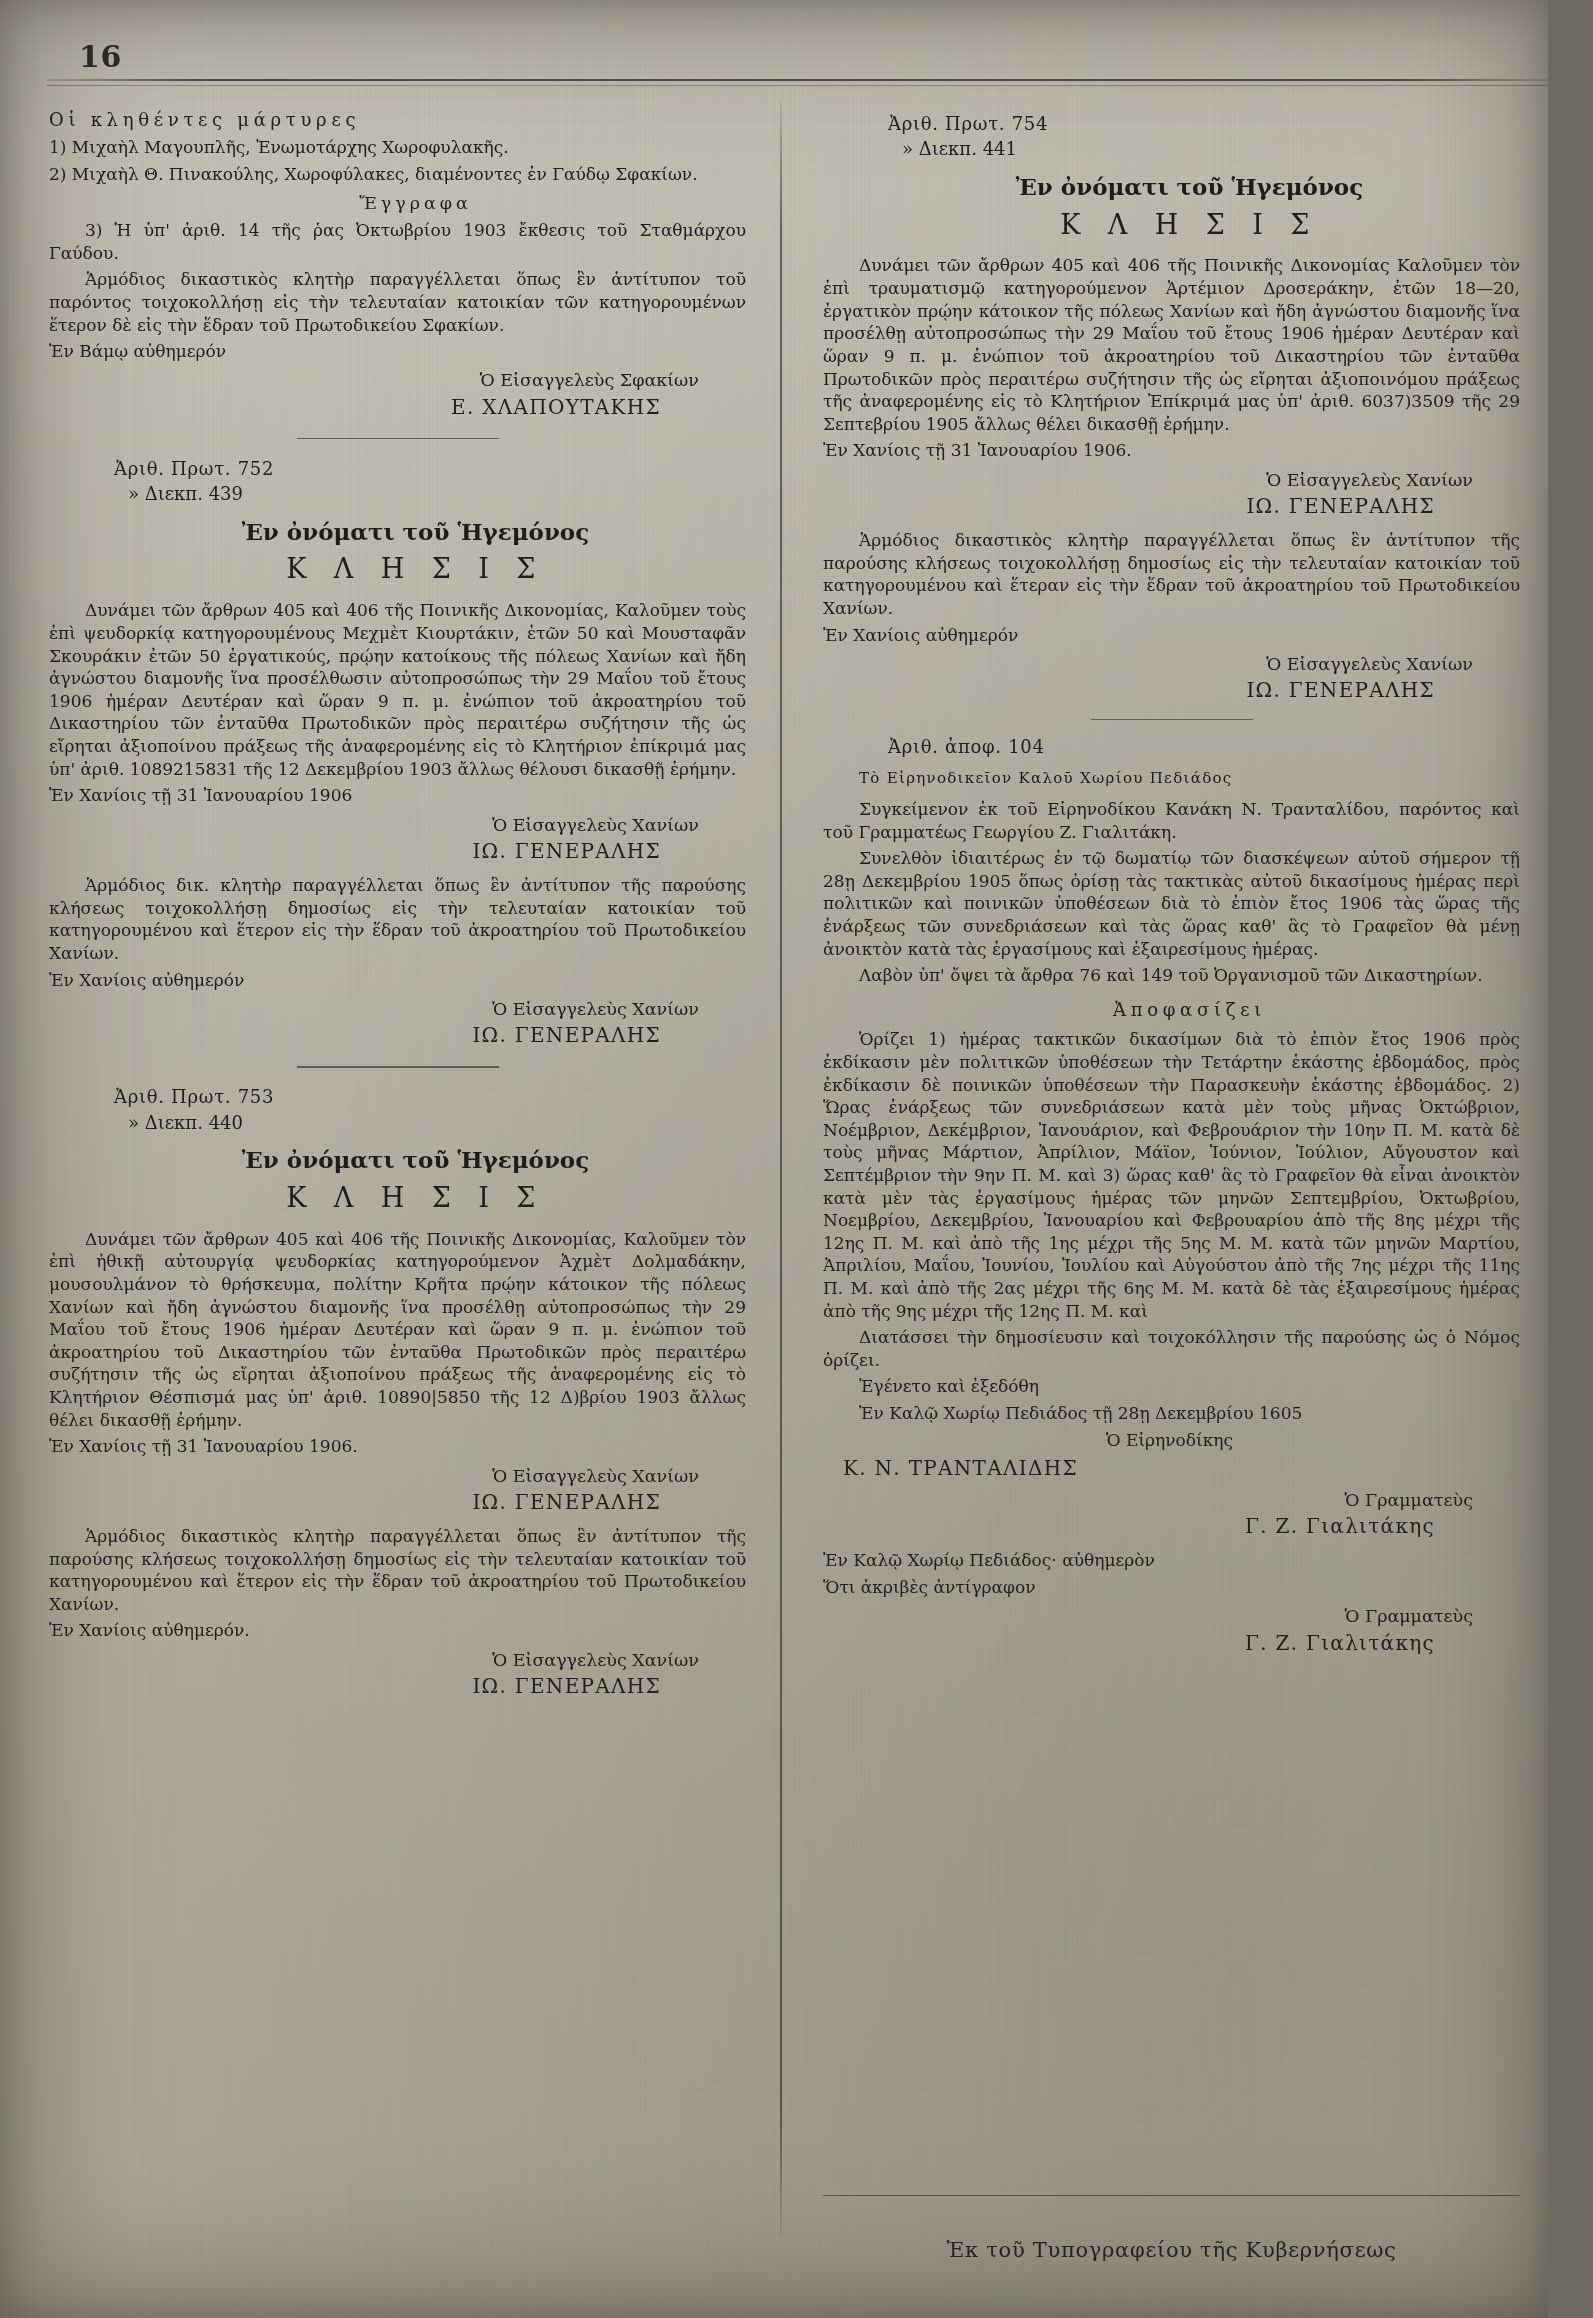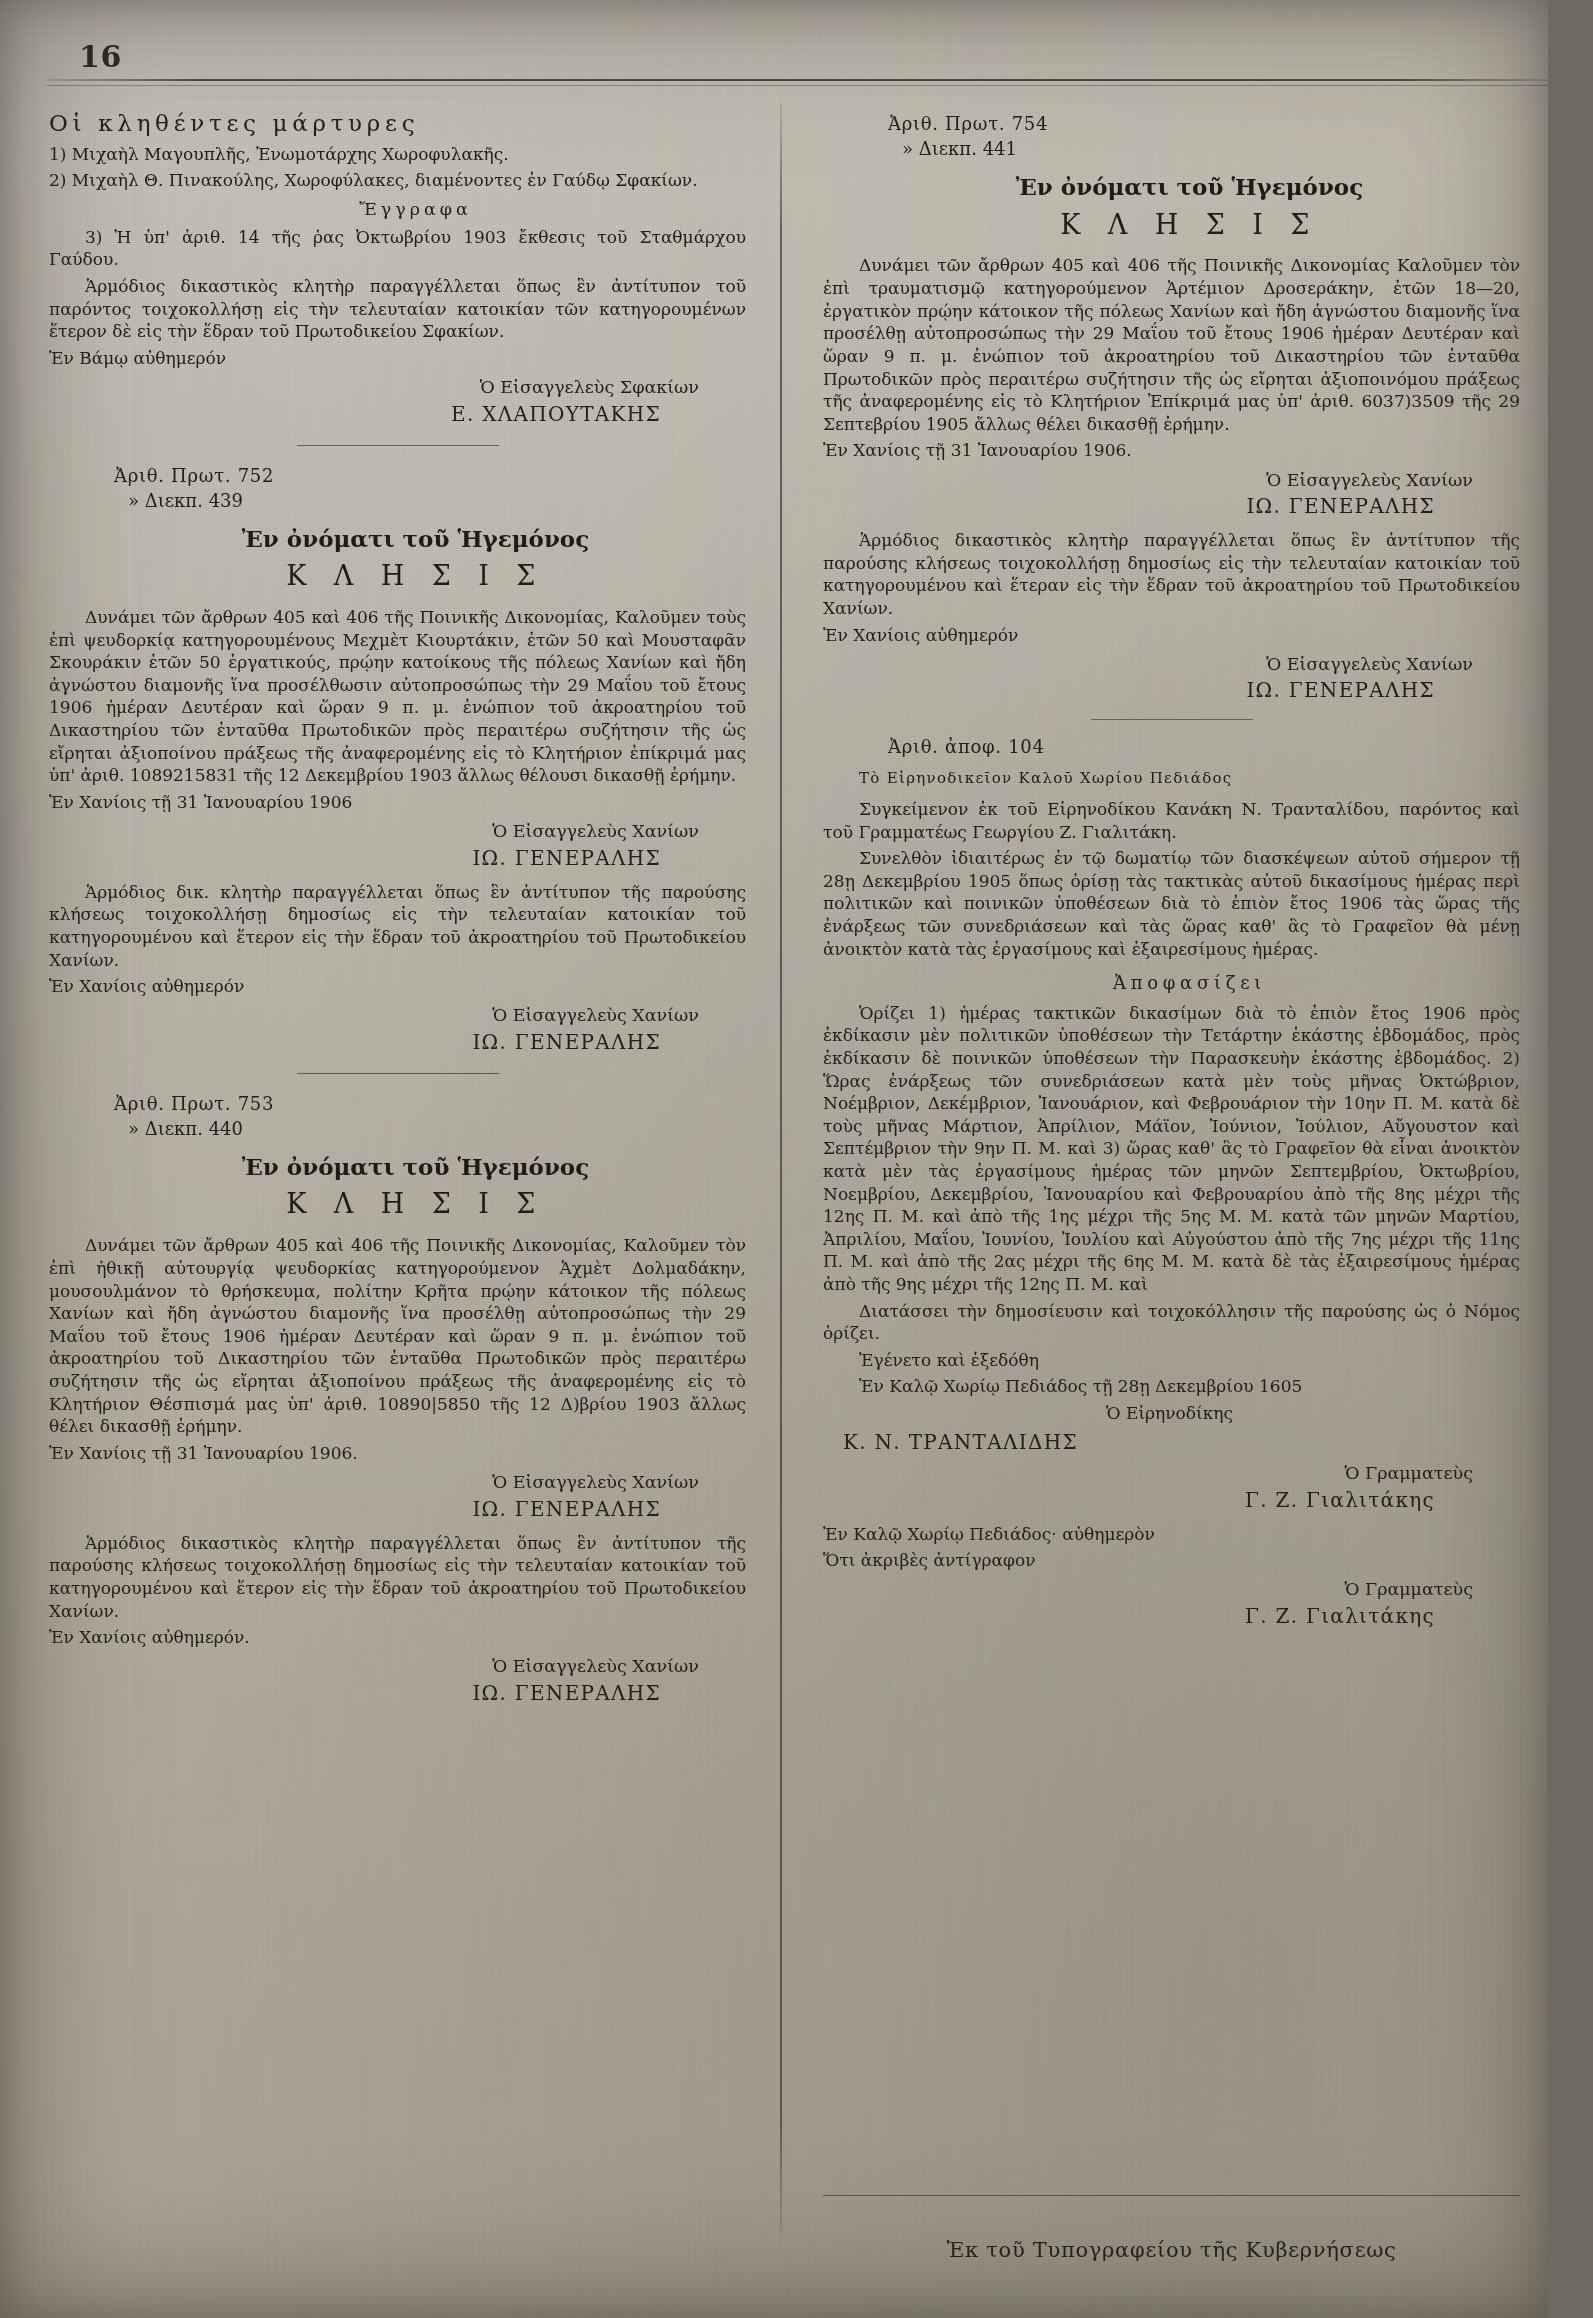--- a/index.html
+++ b/index.html
@@ -109,21 +109,21 @@
     width: 2px;
     height: 2135px;
     background: linear-gradient(180deg, rgba(40,38,32,0.08), rgba(40,38,32,0.6) 6%, rgba(40,38,32,0.6) 94%, rgba(40,38,32,0.08));
   }
 
   p { margin: 0 0 4px 0; text-indent: 36px; }
   p.noind { text-indent: 0; }
 
   .spaced {
     letter-spacing: 4.7px;
-    font-size: 23px;
+    font-size: 18px;
   }
   .heading-sp {
     text-align: center;
     letter-spacing: 4px;
     margin: 6.7px 0 4px 0;
     font-size: 17.5px;
   }
   .kl-title {
     text-align: center;
     font-size: 27px;
@@ -292,20 +292,21 @@
     <p class="noind">Ἐν Χανίοις αὐθημερόν</p>
     <p class="sig">Ὁ Εἰσαγγελεὺς Χανίων</p>
     <p class="sig-name">ΙΩ. ΓΕΝΕΡΑΛΗΣ</p>
 
     <div class="smaller-rule"></div>
 
     <p class="num-line">Ἀριθ. ἀποφ. 104</p>
     <p class="court-title">Τὸ Εἰρηνοδικεῖον Καλοῦ Χωρίου Πεδιάδος</p>
     <p>Συγκείμενον ἐκ τοῦ Εἰρηνοδίκου Κανάκη Ν. Τρανταλίδου, παρόντος καὶ τοῦ Γραμματέως Γεωργίου Ζ. Γιαλιτάκη.</p>
     <p>Συνελθὸν ἰδιαιτέρως ἐν τῷ δωματίῳ τῶν διασκέψεων αὐτοῦ σήμερον τῇ 28ῃ Δεκεμβρίου 1905 ὅπως ὁρίσῃ τὰς τακτικὰς αὐτοῦ δικασίμους ἡμέρας περὶ πολιτικῶν καὶ ποινικῶν ὑποθέσεων διὰ τὸ ἐπιὸν ἔτος 1906 τὰς ὥρας τῆς ἐνάρξεως τῶν συνεδριάσεων καὶ τὰς ὥρας καθ' ἃς τὸ Γραφεῖον θὰ μένῃ ἀνοικτὸν κατὰ τὰς ἐργασίμους καὶ ἐξαιρεσίμους ἡμέρας.</p>
+    <p>Λαβὸν ὑπ' ὄψει τὰ ἄρθρα 76 καὶ 149 τοῦ Ὀργανισμοῦ τῶν Δικαστηρίων.</p>
     <p class="apofasis">Ἀποφασίζει</p>
     <p>Ὁρίζει 1) ἡμέρας τακτικῶν δικασίμων διὰ τὸ ἐπιὸν ἔτος 1906 πρὸς ἐκδίκασιν μὲν πολιτικῶν ὑποθέσεων τὴν Τετάρτην ἑκάστης ἑβδομάδος, πρὸς ἐκδίκασιν δὲ ποινικῶν ὑποθέσεων τὴν Παρασκευὴν ἑκάστης ἑβδομάδος. 2) Ὥρας ἐνάρξεως τῶν συνεδριάσεων κατὰ μὲν τοὺς μῆνας Ὀκτώβριον, Νοέμβριον, Δεκέμβριον, Ἰανουάριον, καὶ Φεβρουάριον τὴν 10ην Π. Μ. κατὰ δὲ τοὺς μῆνας Μάρτιον, Ἀπρίλιον, Μάϊον, Ἰούνιον, Ἰούλιον, Αὔγουστον καὶ Σεπτέμβριον τὴν 9ην Π. Μ. καὶ 3) ὥρας καθ' ἃς τὸ Γραφεῖον θὰ εἶναι ἀνοικτὸν κατὰ μὲν τὰς ἐργασίμους ἡμέρας τῶν μηνῶν Σεπτεμβρίου, Ὀκτωβρίου, Νοεμβρίου, Δεκεμβρίου, Ἰανουαρίου καὶ Φεβρουαρίου ἀπὸ τῆς 8ης μέχρι τῆς 12ης Π. Μ. καὶ ἀπὸ τῆς 1ης μέχρι τῆς 5ης Μ. Μ. κατὰ τῶν μηνῶν Μαρτίου, Ἀπριλίου, Μαΐου, Ἰουνίου, Ἰουλίου καὶ Αὐγούστου ἀπὸ τῆς 7ης μέχρι τῆς 11ης Π. Μ. καὶ ἀπὸ τῆς 2ας μέχρι τῆς 6ης Μ. Μ. κατὰ δὲ τὰς ἐξαιρεσίμους ἡμέρας ἀπὸ τῆς 9ης μέχρι τῆς 12ης Π. Μ. καὶ</p>
     <p>Διατάσσει τὴν δημοσίευσιν καὶ τοιχοκόλλησιν τῆς παρούσης ὡς ὁ Νόμος ὁρίζει.</p>
     <p>Ἐγένετο καὶ ἐξεδόθη</p>
     <p>Ἐν Καλῷ Χωρίῳ Πεδιάδος τῇ 28ῃ Δεκεμβρίου 1605</p>
     <p class="noind" style="padding-left:283px">Ὁ Εἰρηνοδίκης</p>
     <p class="sig-name-left">Κ. Ν. ΤΡΑΝΤΑΛΙΔΗΣ</p>
     <p class="sig">Ὁ Γραμματεὺς</p>
     <p class="sig-name">Γ. Ζ. Γιαλιτάκης</p>
     <p class="noind">Ἐν Καλῷ Χωρίῳ Πεδιάδος· αὐθημερὸν</p>

